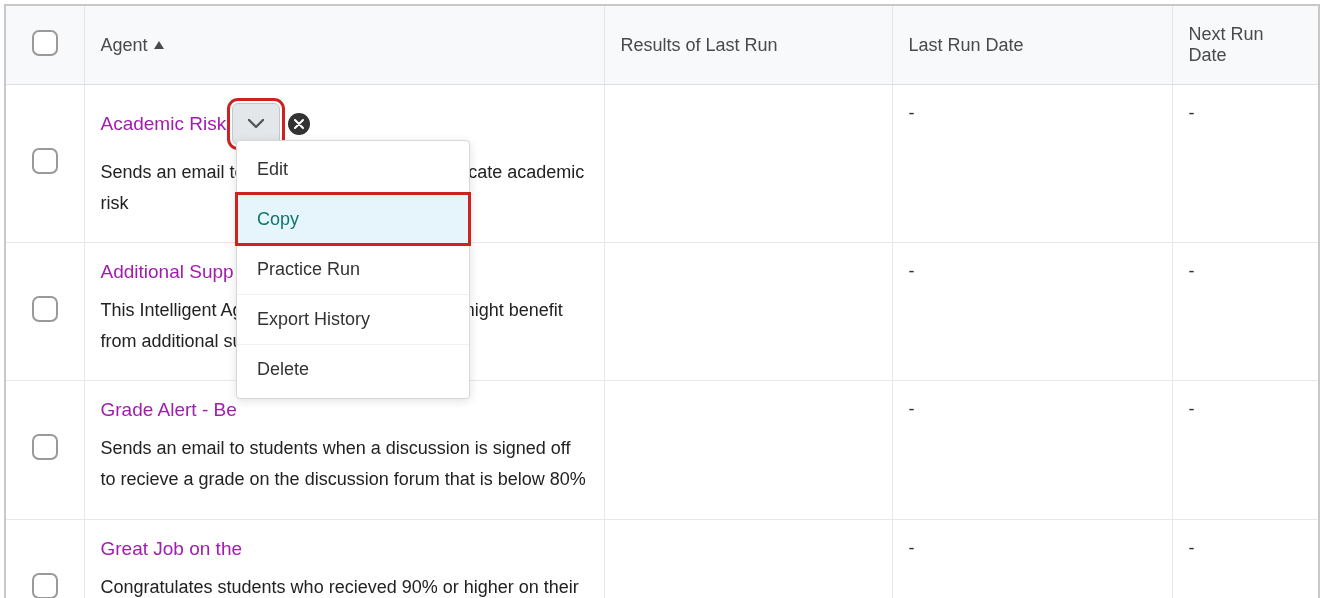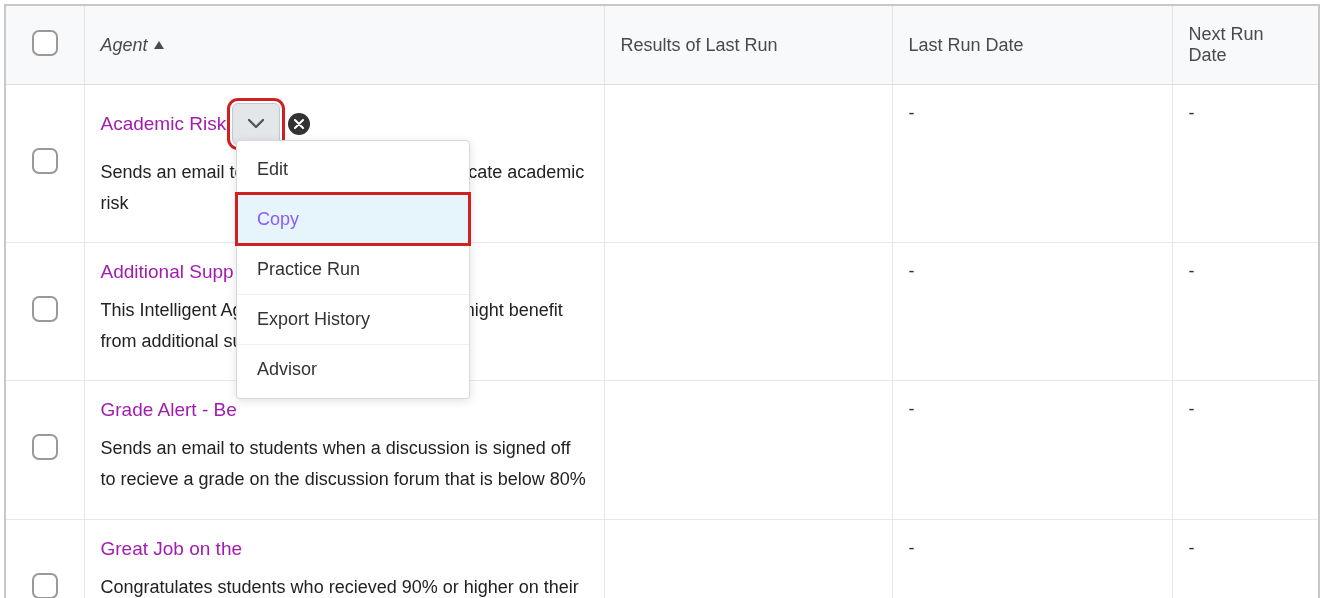--- a/index.html
+++ b/index.html
@@ -75,21 +75,20 @@
       border: 2px solid #999;
       border-radius: 7px;
       display: inline-block;
       background: #fff;
     }
     .sort-wrap {
       display: inline-flex;
       align-items: center;
       gap: 6px;
       cursor: pointer;
-      font-style: italic;
     }
     .sort-caret {
       width: 0;
       height: 0;
       border-left: 5px solid transparent;
       border-right: 5px solid transparent;
       border-bottom: 8px solid #4a4a4a;
       display: inline-block;
     }
     .agent-link {
@@ -161,21 +160,21 @@
       font-size: 18px;
       color: #333;
       cursor: pointer;
       border-top: 1px solid #eef0f2;
     }
     .dropdown-item:first-child {
       border-top: none;
     }
     .dropdown-item.highlighted {
       background: #e6f4fb;
-      color: #8b5cf6;
+      color: #0f766e;
     }
     .dropdown-item.highlighted-box {
       outline: 3px solid #d02020;
       outline-offset: -1px;
     }
     .dash {
       color: #333;
     }
   </style>
 </head>
@@ -277,15 +276,15 @@
         <td><span class="dash">-</span></td>
       </tr>
     </tbody>
   </table>
 
   <div class="dropdown">
     <div class="dropdown-item">Edit</div>
     <div class="dropdown-item highlighted highlighted-box">Copy</div>
     <div class="dropdown-item">Practice Run</div>
     <div class="dropdown-item">Export History</div>
-    <div class="dropdown-item">Advisor</div>
+    <div class="dropdown-item">Delete</div>
   </div>
 </div>
 
 </body></html>

